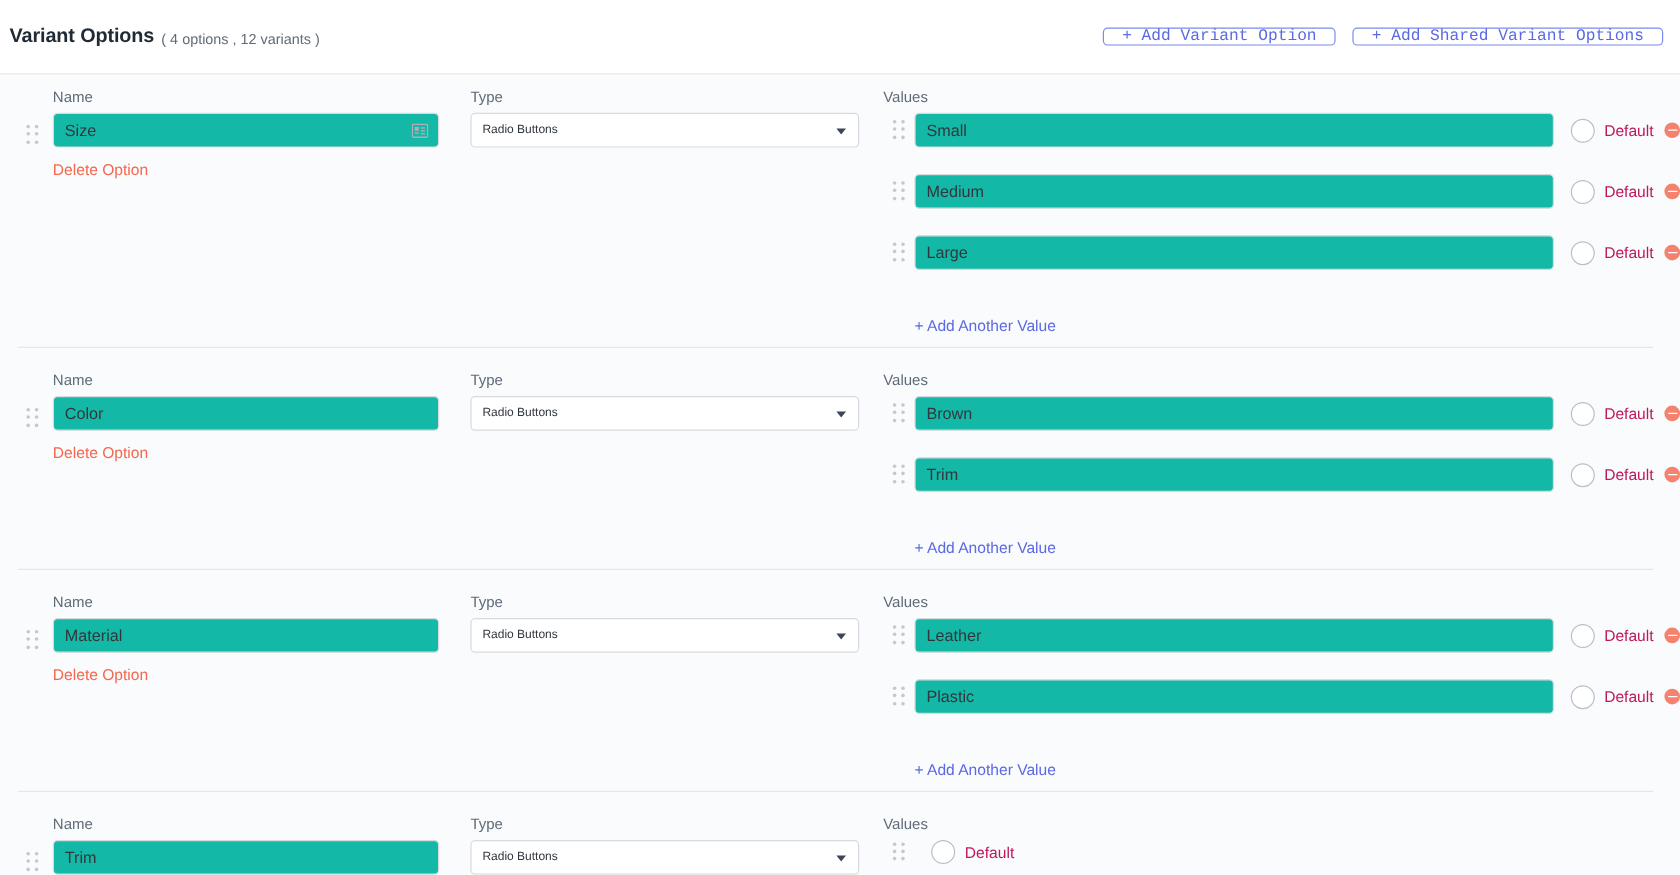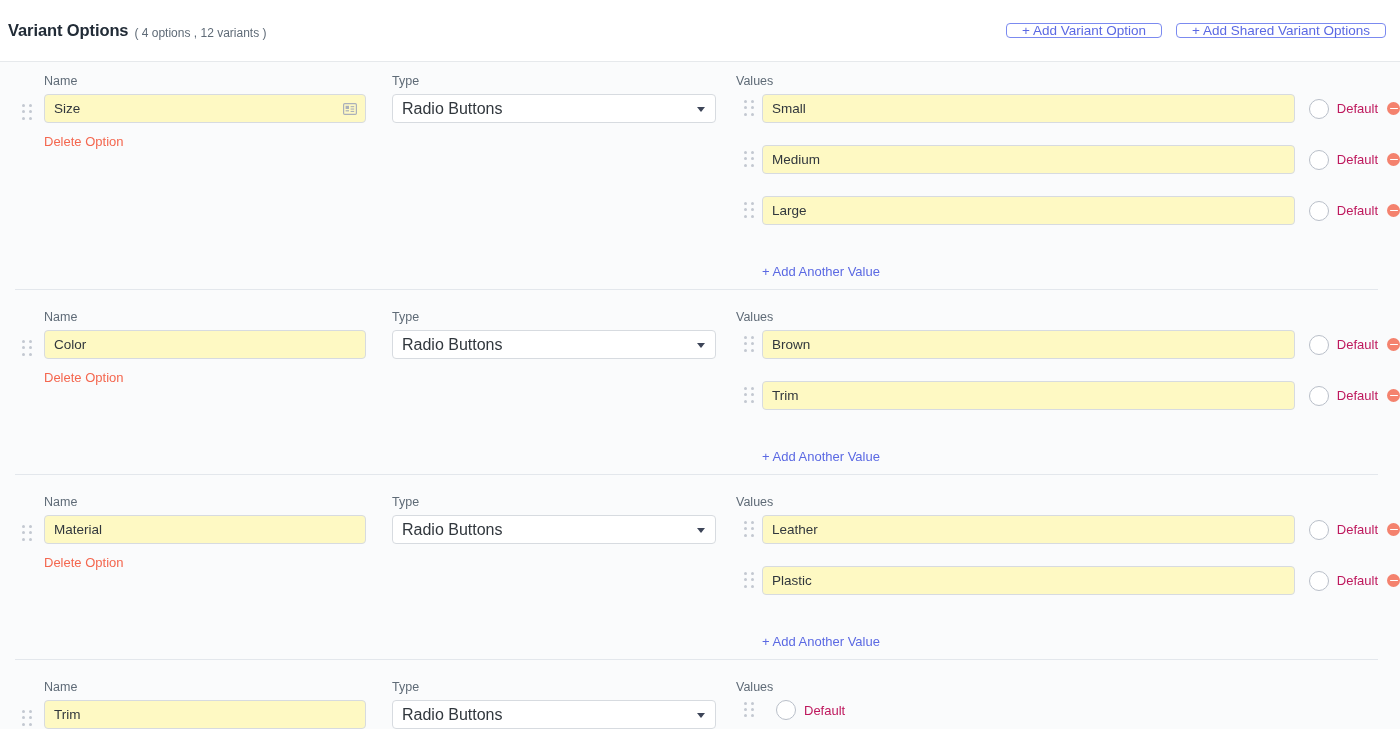--- a/index.html
+++ b/index.html
@@ -28,21 +28,21 @@
   .page-subtitle{ font-size:12px; color:#5f6b77; }
   .header-actions{ margin-left:auto; display:flex; gap:14px; align-items:center; }
   .ghost-btn{
     border:1px solid #7b8af0;
     color:#5b69e3;
     background:#ffffff;
     border-radius:4px;
     height:15px;
     padding:0 15px;
     font-size:13.5px;
-    font-family:Liberation Sans, sans-serif;
+    font-family:Liberation Mono, monospace;
     cursor:pointer;
     white-space:nowrap;
     display:flex; align-items:center;
   }
 
   
   .sections{ position:relative;padding-left:10px; }
   .option-section{ position:relative; padding:10px 0 0 0; }
   .divider{
     height:1px;
@@ -71,21 +71,21 @@
     display:block;
   }
 
   .col-name{ width:322px; flex:0 0 322px; }
   .col-type{ width:324px; flex:0 0 324px; margin-left:26px; }
   .col-values{ flex:1 1 auto; margin-left:20px; }
 
   .input{
     position:relative;
     height:29px;
-    background:#fef9c3;
+    background:#14b8a6;
     border:1px solid #d7dbe0;
     border-radius:4px;
     display:flex;
     align-items:center;
     padding:0 9px;
     font-size:13.5px;
     color:#31373d;
     cursor:text;
   }
   .input .val{ line-height:1; }
@@ -96,21 +96,21 @@
   }
 
   .select{
     position:relative;
     height:29px;
     background:#ffffff;
     border:1px solid #d7dbe0;
     border-radius:4px;
     display:flex; align-items:center;
     padding:0 9px;
-    font-size:16px;
+    font-size:10px;
     cursor:pointer;
   }
   .caret{
     position:absolute; right:10px; top:50%;
     margin-top:-2px;
     width:0;height:0;
     border-left:4.5px solid transparent;
     border-right:4.5px solid transparent;
     border-top:5px solid #3d4558;
   }

